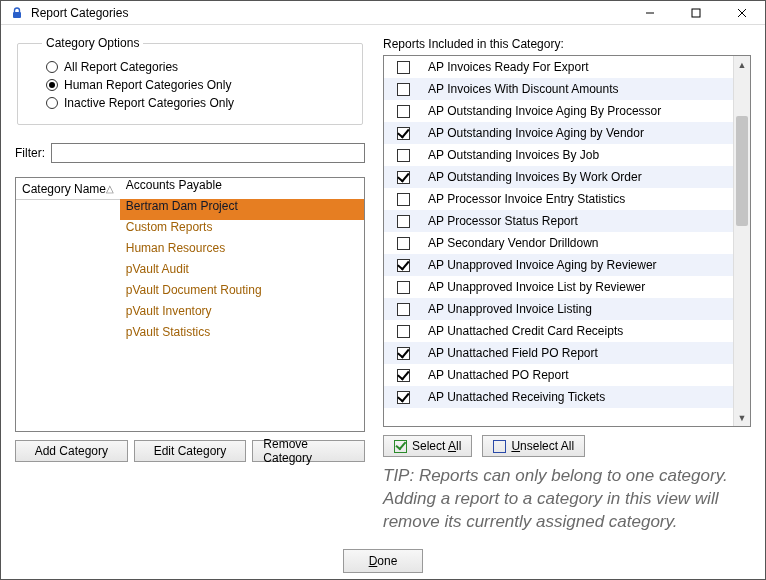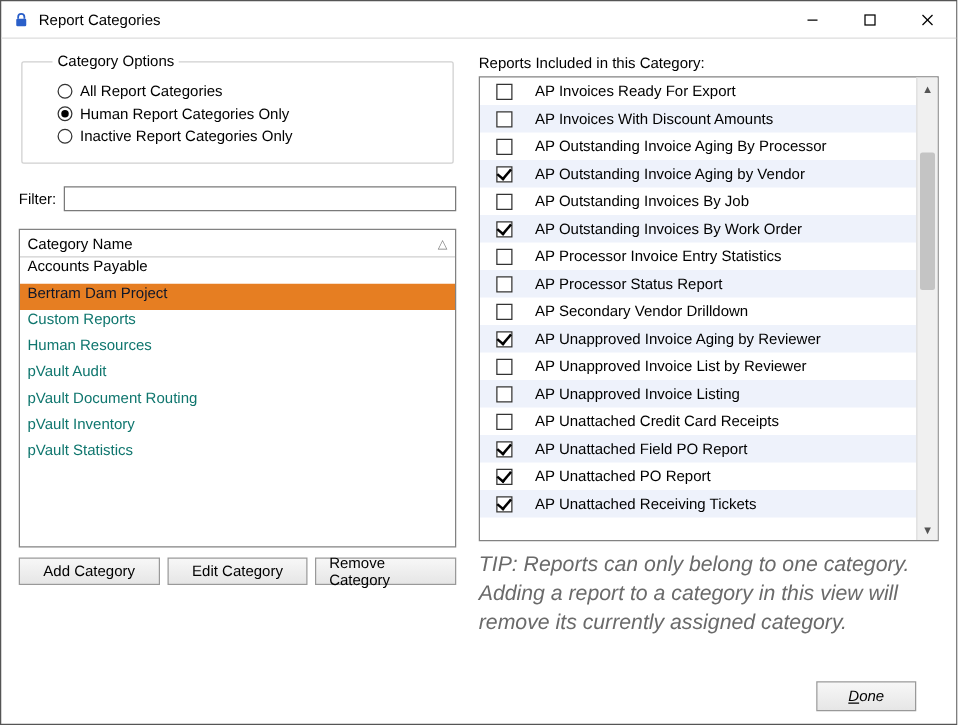--- a/index.html
+++ b/index.html
@@ -17,27 +17,27 @@
 
   .groupbox { border: 1px solid #d0d0d0; border-radius: 2px; padding: 12px 10px 10px 10px; position: relative; margin-top: 6px; }
   .groupbox .legend { position: absolute; top: -8px; left: 24px; background: #fff; padding: 0 4px; font-size: 12px; }
   .radio-row { display: flex; align-items: center; gap: 6px; margin: 4px 18px; }
   .radio-outer { width: 12px; height: 12px; border: 1px solid #333; border-radius: 50%; display: flex; align-items: center; justify-content: center; }
   .radio-inner { width: 6px; height: 6px; border-radius: 50%; background: #000; }
 
   .filter-row { display: flex; align-items: center; gap: 6px; margin-top: 18px; }
   .filter-row input { flex: 1; height: 20px; border: 1px solid #7a7a7a; padding: 0 4px; font-family: inherit; font-size: 12px; }
 
-  .catlist-wrap { margin-top: 14px; border: 1px solid #828282; height: 255px; display: flex; flex-direction: column; }
+  .catlist-wrap { margin-top: 14px; border: 1px solid #828282; height: 255px; display: flex; }
   .catlist-header { height: 22px; background: #fff; border-bottom: 1px solid #cfcfcf; display: flex; align-items: center; padding: 0 6px; position: relative; }
   .catlist-header .sort-arrow { margin-left: auto; color: #7a7a7a; font-size: 10px; }
   .catlist-body { flex: 1; overflow: hidden; }
   .cat-row { height: 21px; display: flex; align-items: flex-start; padding: 0 6px; }
   .cat-row.selected { background: #e67e22; color: #0f172a; }
-  .cat-row:not(.selected) { color: #0f766e; }
+  .cat-row:not(.selected) { color: #a16207; }
   .cat-row:first-child { color:#000; }
 
   .cat-buttons { display: flex; gap: 6px; margin-top: 8px; }
   .btn { height: 22px; border: 1px solid #999; background: linear-gradient(#f7f7f7, #e6e6e6); display: flex; align-items: center; justify-content: center; padding: 0 10px; font-size: 12px; cursor: default; user-select: none; }
   .btn.flex { flex: 1; }
 
   .rightcol .collabel { margin-bottom: 4px; }
   .reports-wrap { border: 1px solid #828282; flex: 0 0 372px; display: flex; }
   .reports-inner { flex: 1; display: flex; flex-direction: column; }
   .reports-header { height: 22px; display: flex; border-bottom: 1px solid #cfcfcf; background:#fff;}
@@ -56,21 +56,21 @@
   .vscroll .thumb { position:absolute; left:2px; right:2px; top:60px; height:110px; background:#c4c4c4; border-radius:2px;}
 
   .sel-btns { display: flex; gap: 10px; margin-top: 8px; }
   .iconbtn { height: 22px; border: 1px solid #999; background: linear-gradient(#f7f7f7, #e6e6e6); display: flex; align-items: center; gap: 5px; padding: 0 10px; font-size: 12px; }
   .iconbtn .ibox { width: 13px; height: 13px; border: 1px solid #333; display:flex; align-items:center; justify-content:center;}
   .iconbtn .ibox.green { border-color: #2a8a2a; }
   .iconbtn .ibox.green::after { content:""; width:8px;height:4px;border-left:2px solid #2a8a2a;border-bottom:2px solid #2a8a2a; transform:rotate(-50deg) translate(1px,-1px);}
   .iconbtn .ibox.blue { border-color: #2a4aa8; }
   .tip { margin-top: 8px; font-style: italic; color: #6a6a6a; font-size: 17px; line-height: 1.35; }
 
-  .footer { height: 44px; display: flex; align-items: center; justify-content: flex-end; padding: 0 32px; font-style: italic; }
+  .footer { height: 44px; display: flex; align-items: center; justify-content: center; padding: 0 32px; }
   .footer .btn { width: 80px; height: 24px; }
   .ul { text-decoration: underline; }
 </style>
 </head>
 <body>
 
 <div class="window">
   <div class="titlebar">
     <span class="icon">
       <svg width="14" height="14" viewBox="0 0 14 14">
@@ -269,20 +269,30 @@
               </div>
             </div>
         </div>
         <div class="vscroll">
           <div class="arrow up">▲</div>
           <div class="thumb"></div>
           <div class="arrow down">▼</div>
         </div>
       </div>
 
+      <div class="sel-btns">
+        <div class="iconbtn">
+          <span class="ibox green"></span>
+          <span><span>Select </span><span class="ul">A</span><span>ll</span></span>
+        </div>
+        <div class="iconbtn">
+          <span class="ibox blue"></span>
+          <span><span class="ul">U</span><span>nselect All</span></span>
+        </div>
+      </div>
 
       <div class="tip">TIP:  Reports can only belong to one category.  Adding a report to a category in this view will remove its currently assigned category.</div>
     </div>
   </div>
 
   <div class="footer">
     <div class="btn">
       <span><span class="ul">D</span><span>one</span></span>
     </div>
   </div>

